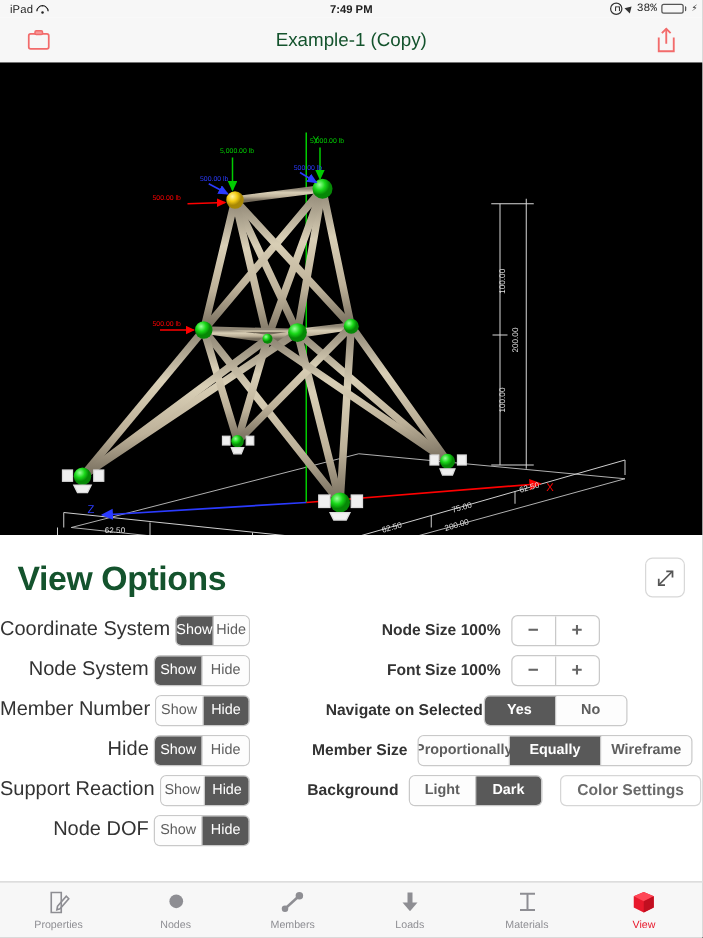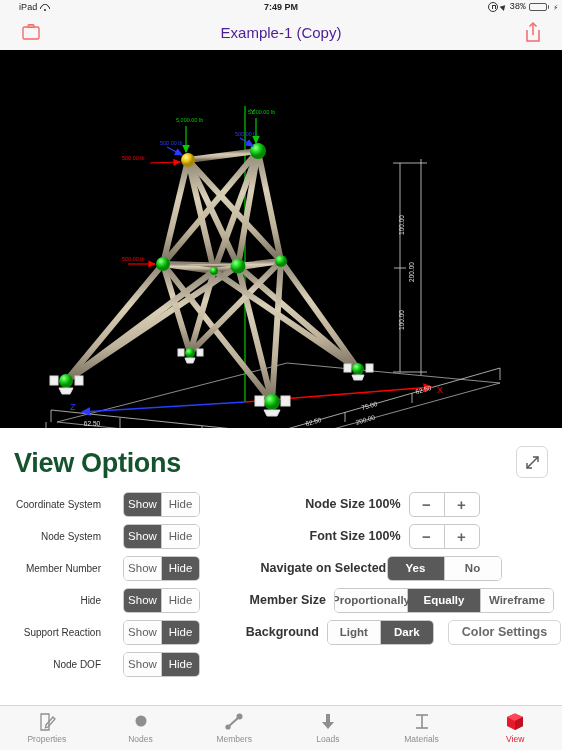--- a/index.html
+++ b/index.html
@@ -29,21 +29,21 @@
     background: #f7f7f7;
     display: flex;
     align-items: center;
     font-size: 9px;
     color: #222;
   }
   .sb-left {
     display: flex;
     align-items: center;
     gap: 3px;
-    margin-left: 19px;
+    margin-left: 8px;
   }
   .sb-device { font-size: 9px; letter-spacing: 0.1px; }
   .wifi-icon {
     display: inline-block;
     width: 9px; height: 8px;
     position: relative;
   }
   .wifi-icon::before {
     content: "";
     position: absolute;
@@ -135,21 +135,21 @@
     width: 562px;
     height: 36px;
     background: #f7f7f7;
     border-bottom: 1px solid #d4d4d4;
     display: flex;
     align-items: center;
     justify-content: center;
   }
   .nav-title {
     font-size: 15px;
-    color: #4c1d95;
+    color: #14532d;
     font-weight: normal;
   }
   .nav-btn-left {
     position: absolute;
     left: 18px;
     top: 7px;
     width: 26px; height: 22px;
     cursor: pointer;
   }
   .nav-btn-right {
@@ -212,24 +212,24 @@
   }
 
   .row {
     display: flex;
     align-items: center;
     height: 32px;
     margin-bottom: 0px;
   }
   .col-left .row { justify-content: flex-end; padding-right: 0; }
   .col-left .row-label {
-    font-size: 10px;
+    font-size: 16px;
     color: #333;
     text-align: left;
-    margin-right: 22px;
+    margin-right: 4px;
     white-space: nowrap;
   }
   .col-right .row { justify-content: center; font-weight: bold; }
   .col-right .row-label {
     font-size: 12.5px;
     color: #333;
     text-align: right;
     width: 118px;
     margin-right: 8px;
     white-space: nowrap;

